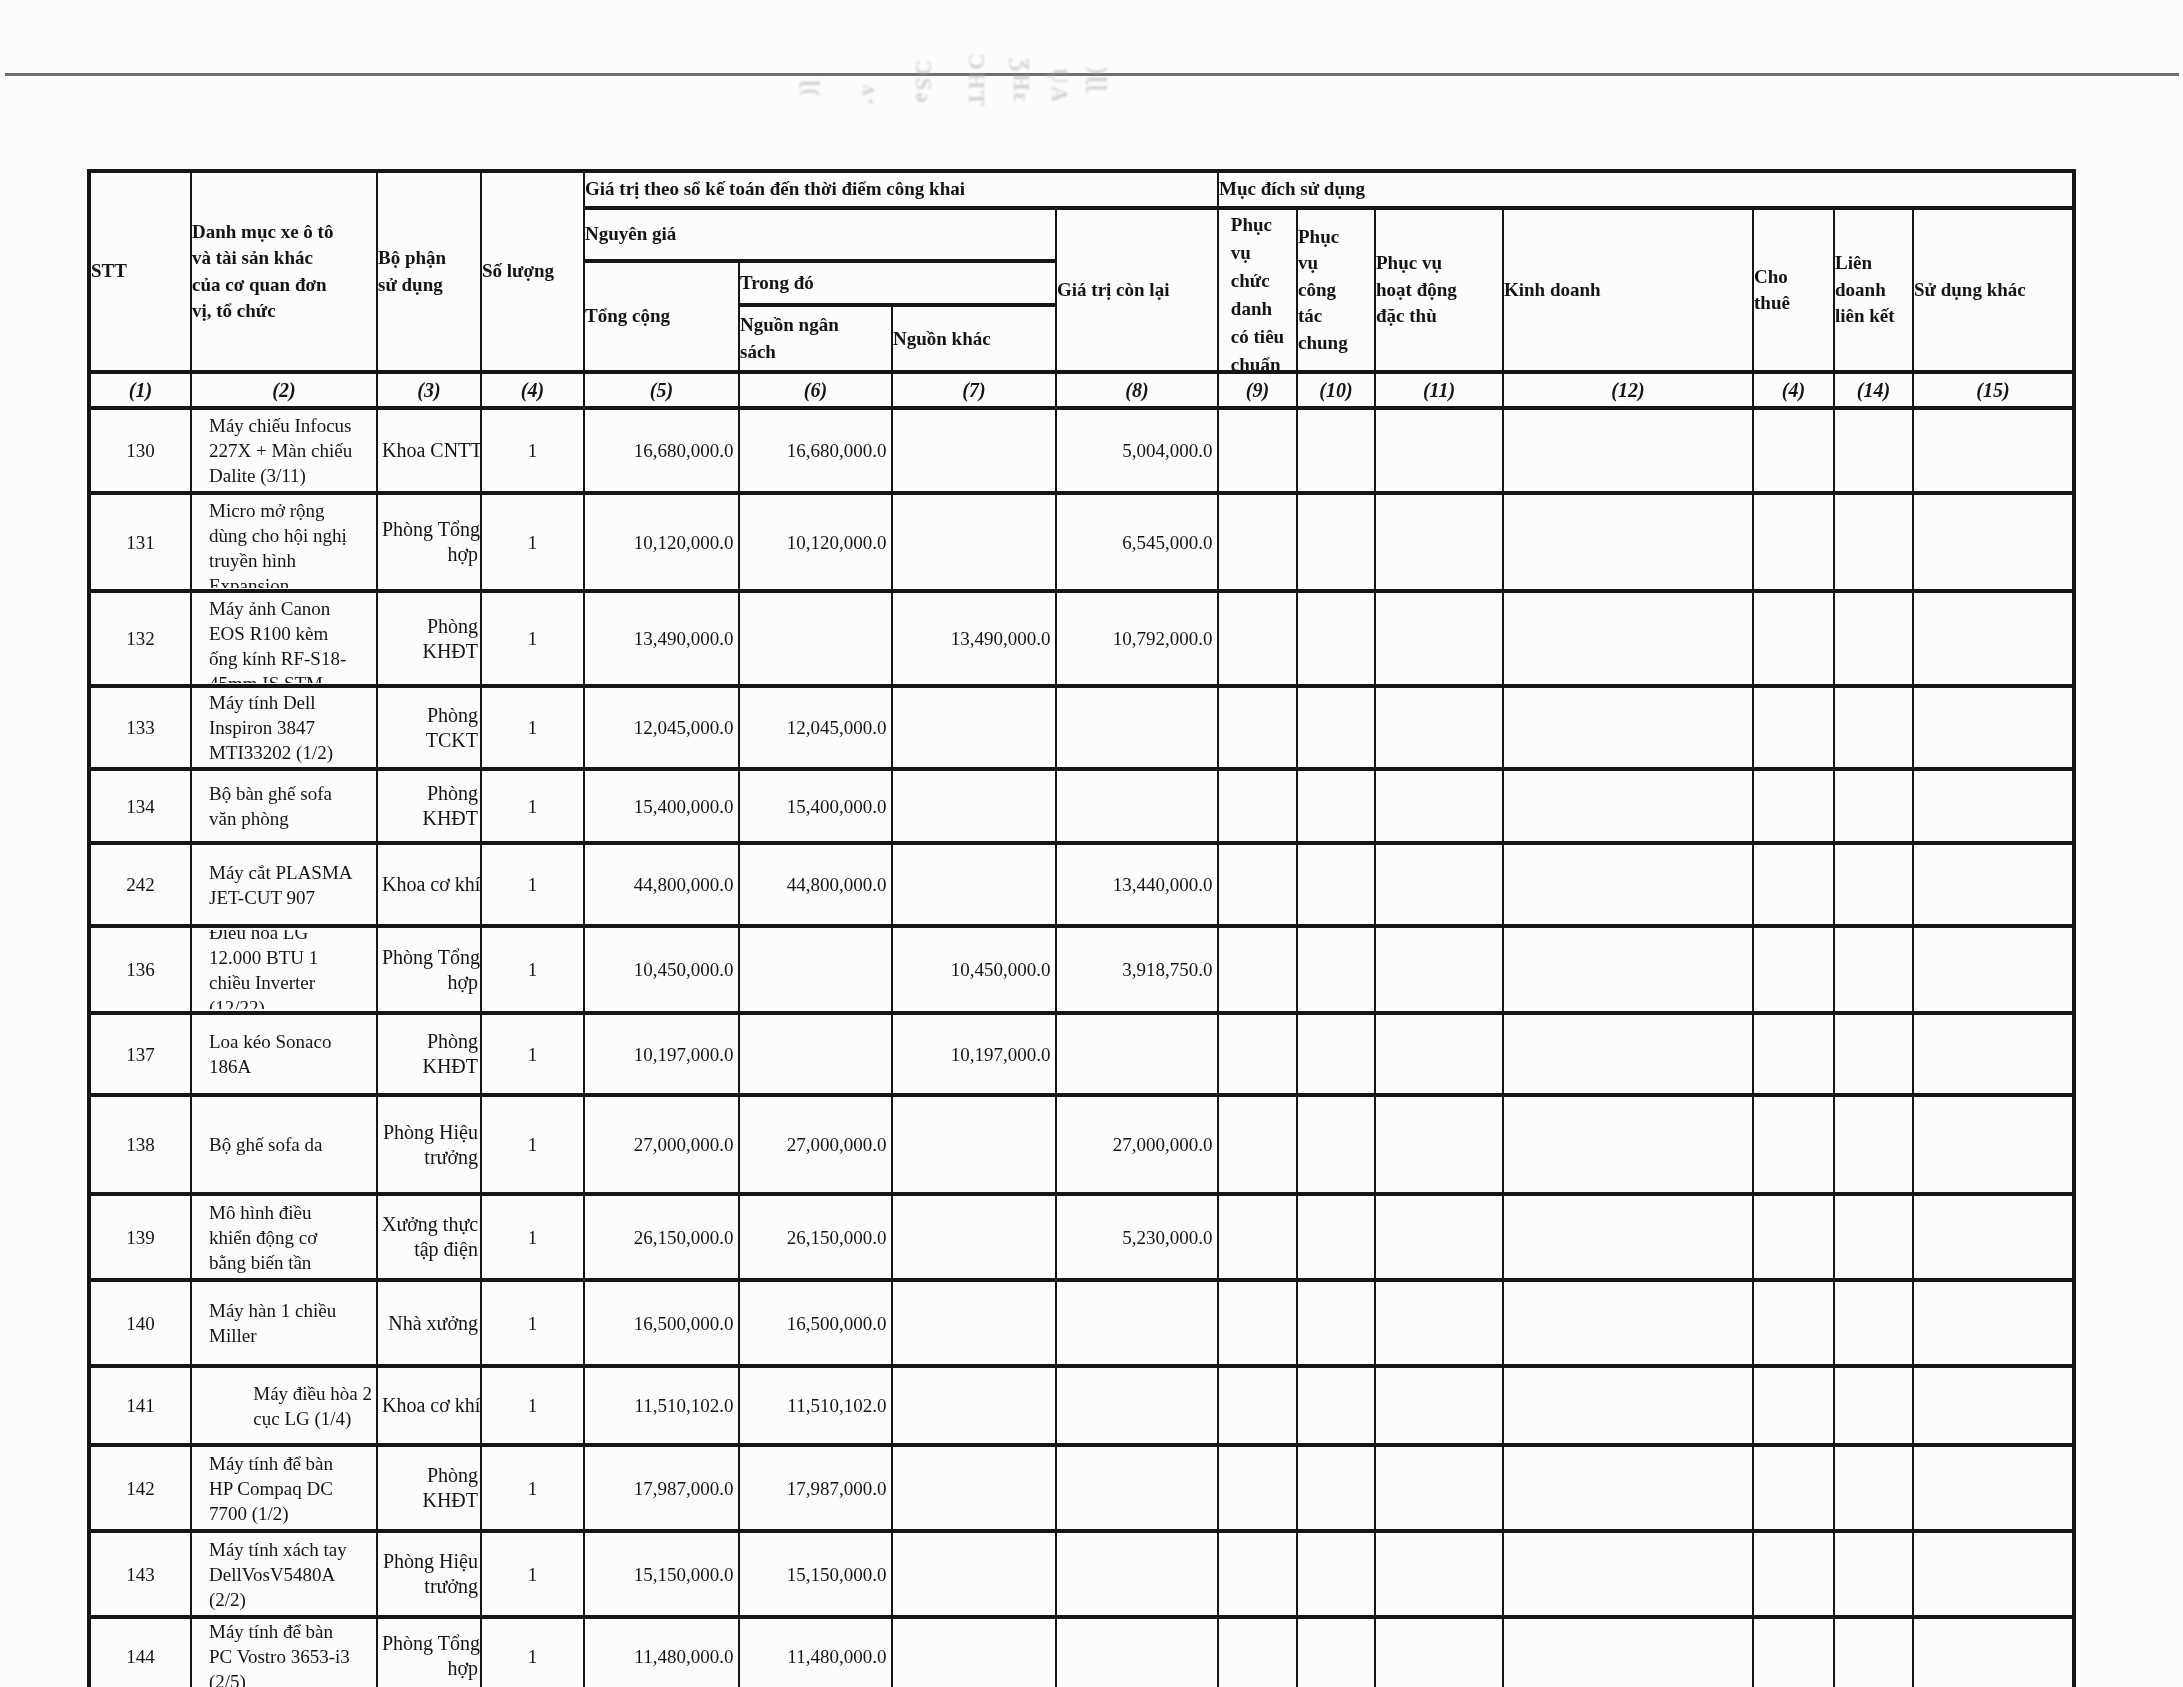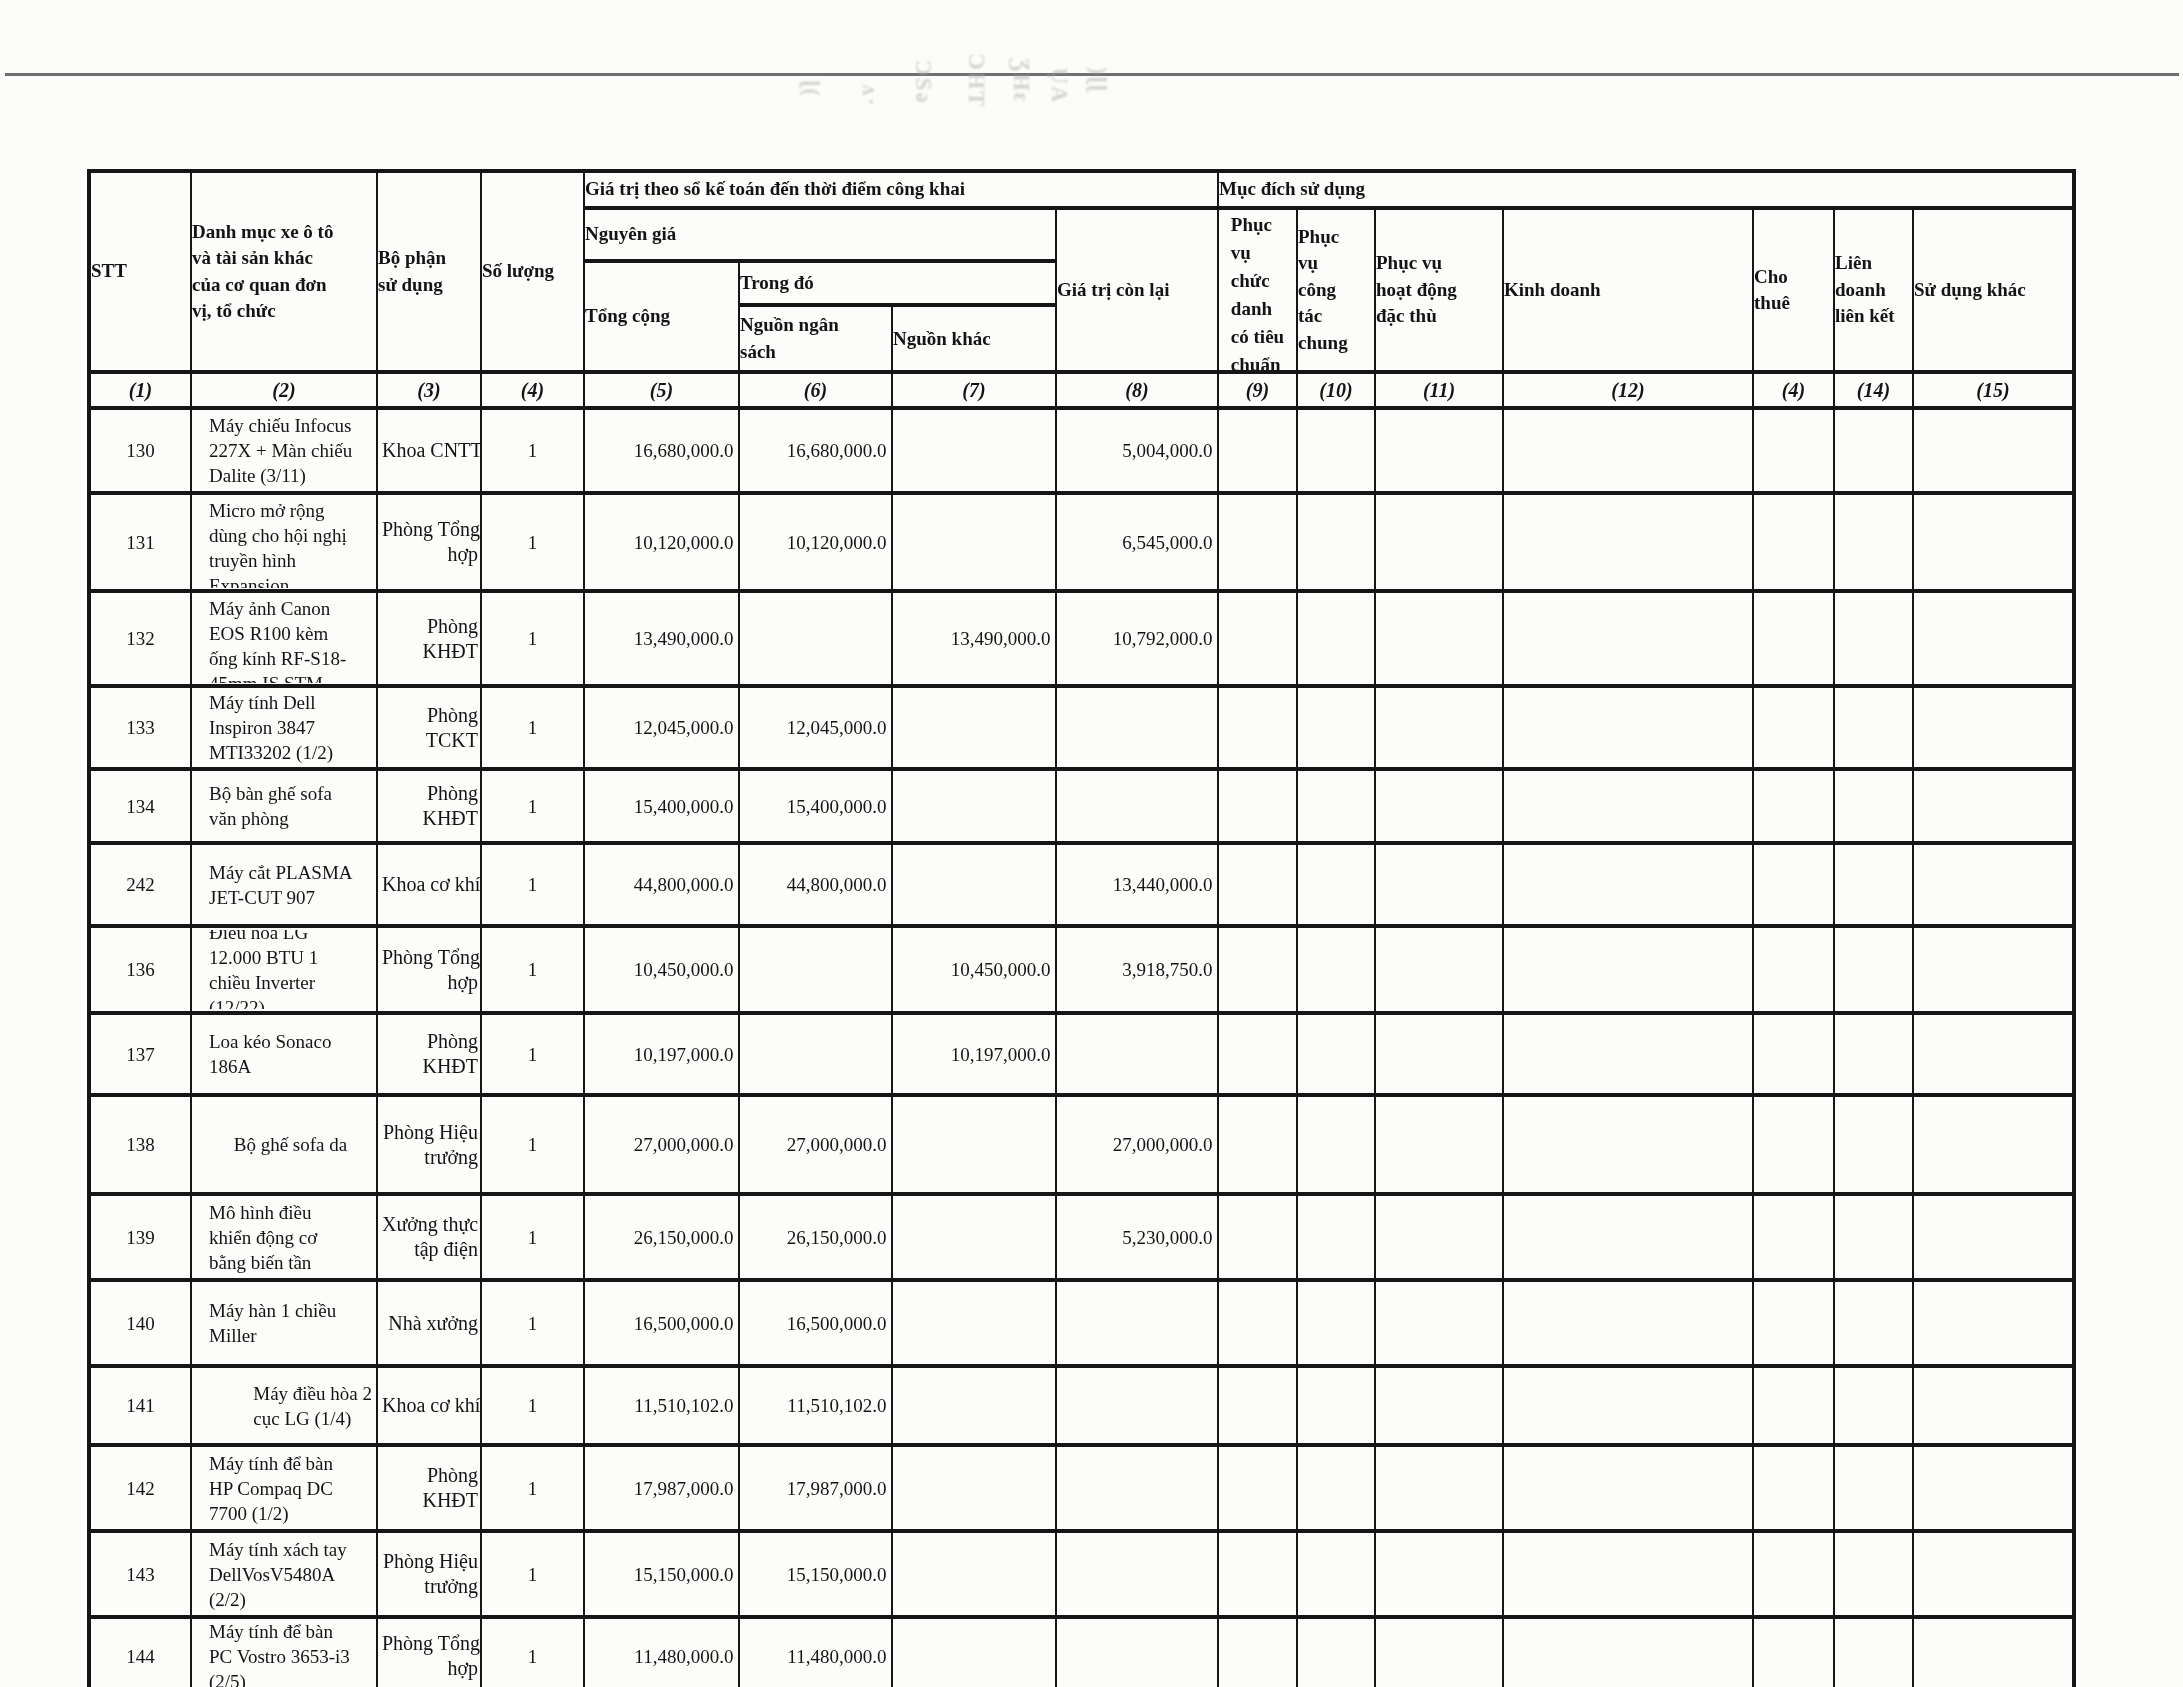--- a/index.html
+++ b/index.html
@@ -317,21 +317,21 @@
         <td class="c-empty"></td>
         <td class="c-empty"></td>
         <td class="c-empty"></td>
         <td class="c-empty"></td>
         <td class="c-empty"></td>
         <td class="c-empty"></td>
       </tr>
       <tr style="height: 99px;">
         <td class="c-stt">138</td>
         <td class="c-name">
-          <div class="nclip" style="height: 91px; text-align: center;">
+          <div class="nclip" style="height: 91px;">
             <span>Bộ ghế sofa da</span>
           </div>
         </td>
         <td class="c-dept">Phòng Hiệu
 trưởng</td>
         <td class="c-qty">1</td>
         <td class="c-money">27,000,000.0</td>
         <td class="c-money">27,000,000.0</td>
         <td class="c-money"></td>
         <td class="c-money">27,000,000.0</td>

